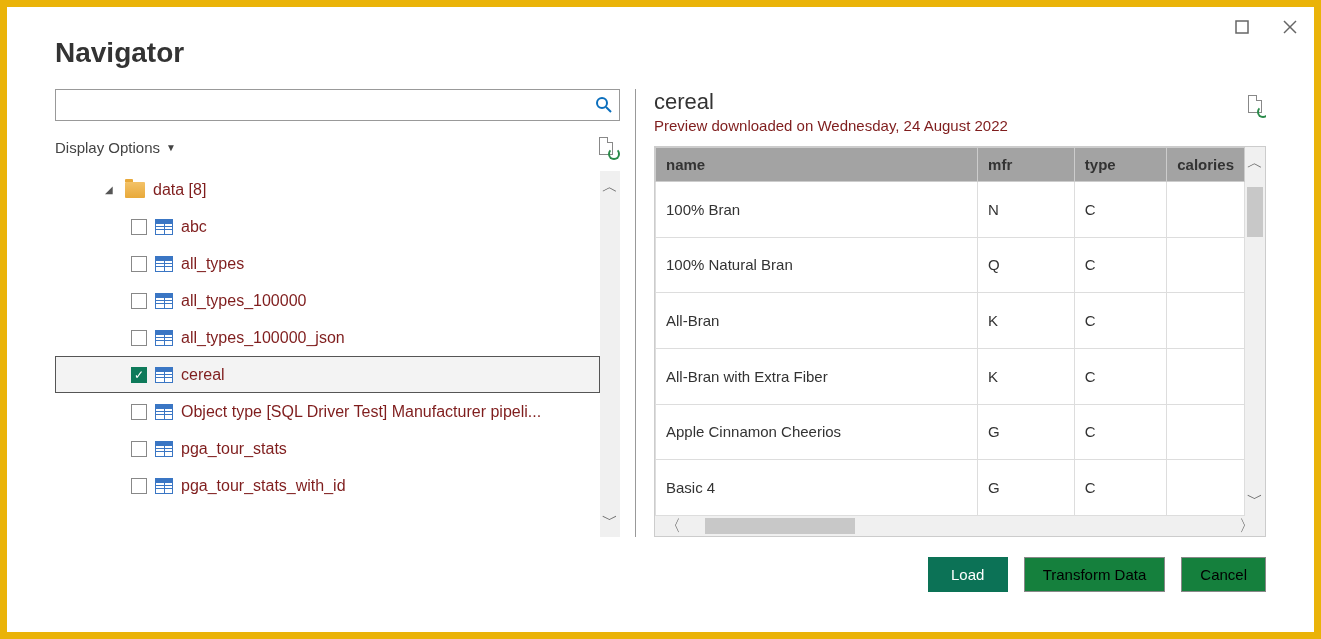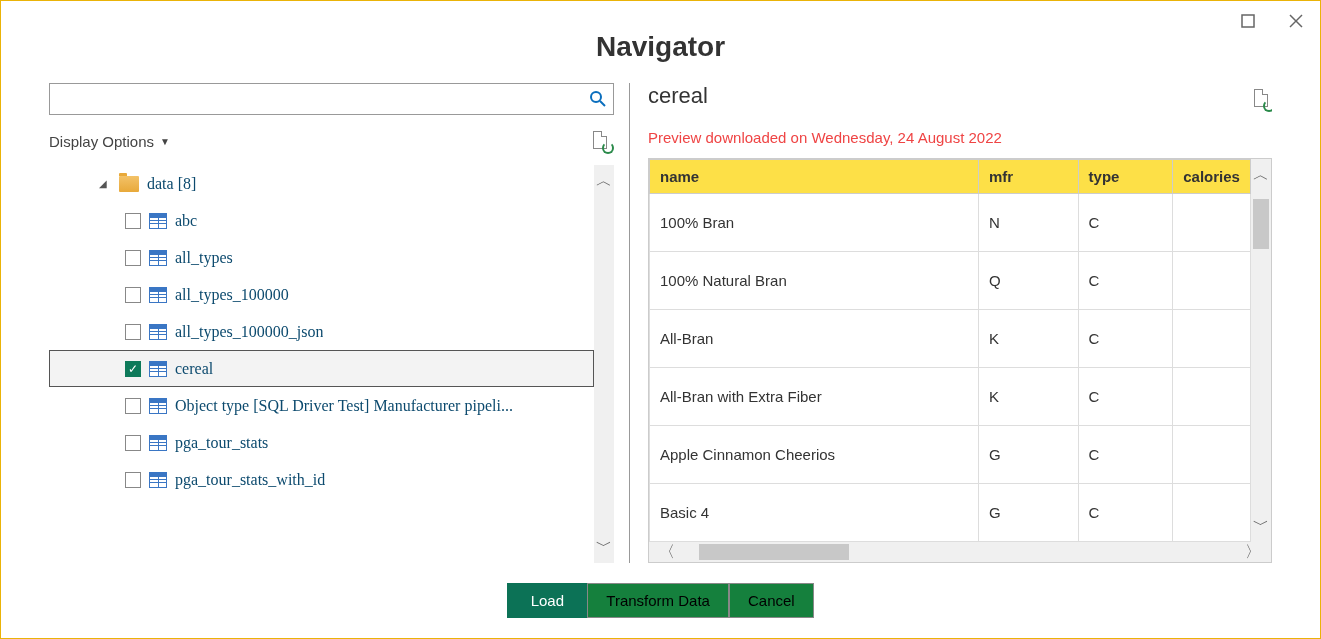--- a/index.html
+++ b/index.html
@@ -8,25 +8,24 @@
       font-size: 14px;
       color: #333;
       background: #fff;
       width: 1321px;
       height: 639px;
       overflow: hidden;
     }
     .dialog {
       width: 1321px;
       height: 639px;
-      border: 1px solid #eab308;
+      border: 7px solid #eab308;
       position: relative;
       display: flex;
       flex-direction: column;
-      align-items: center;
     }
     .titlebar {
       display: flex;
       justify-content: flex-end;
       align-items: center;
       height: 40px;
       padding: 0 10px;
       position: absolute;
       top: 0;
       right: 0;
@@ -223,42 +222,41 @@
       content: "";
       position: absolute;
       top: 4px; left: 0; right: 0; bottom: 0;
       background:
         linear-gradient(#3a76c4, #3a76c4) 0 33%/100% 1px no-repeat,
         linear-gradient(#3a76c4, #3a76c4) 0 66%/100% 1px no-repeat,
         linear-gradient(#3a76c4, #3a76c4) 50% 0/1px 100% no-repeat;
     }
     .tree-label {
       font-size: 16px;
-      color: #0c4a6e;
+      color: #7f1d1d;
       white-space: nowrap;
       overflow: hidden;
       text-overflow: ellipsis;
       max-width: 400px;
-      font-family: Liberation Serif, serif;
     }
     .preview-header {
       display: flex;
       justify-content: space-between;
       align-items: flex-start;
       margin-bottom: 12px;
     }
     .preview-title {
       font-size: 22px;
       font-weight: 400;
       color: #333;
     }
     .preview-subtitle {
       font-size: 15px;
-      color: #ef4444;
-      margin-top: 20px;
+      color: #7f1d1d;
+      margin-top: 2px;
     }
     .refresh-btn-right {
       cursor: pointer;
       padding-top: 6px;
     }
     .data-grid {
       flex: 1;
       display: flex;
       flex-direction: column;
       border: 1px solid #ccc;
@@ -270,21 +268,21 @@
       display: flex;
       overflow: hidden;
     }
     .grid-table {
       flex: 1;
       border-collapse: collapse;
       table-layout: fixed;
     }
     .grid-table th {
       text-align: left;
-      background: #fde047;
+      background: #a3a3a3;
       border: 1px solid #ccc;
       padding: 8px 10px;
       font-weight: 600;
       font-size: 15px;
     }
     .grid-table td {
       border: 1px solid #ddd;
       padding: 5px 10px;
       font-size: 15px;
       white-space: nowrap;
@@ -324,22 +322,22 @@
     .grid-hscroll .hthumb {
       position: absolute;
       left: 50px;
       height: 16px;
       width: 150px;
       background: #c8c8c8;
     }
     .footer {
       display: flex;
       justify-content: flex-end;
-      gap: 0;
-      padding: 20px 48px 20px 48px;
+      gap: 16px;
+      padding: 20px 48px 40px 48px;
     }
     .btn {
       min-width: 80px;
       padding: 8px 18px;
       border: 1px solid #888;
       background: #15803d;
       cursor: pointer;
       font-size: 15px;
       font-family: inherit;
     }

